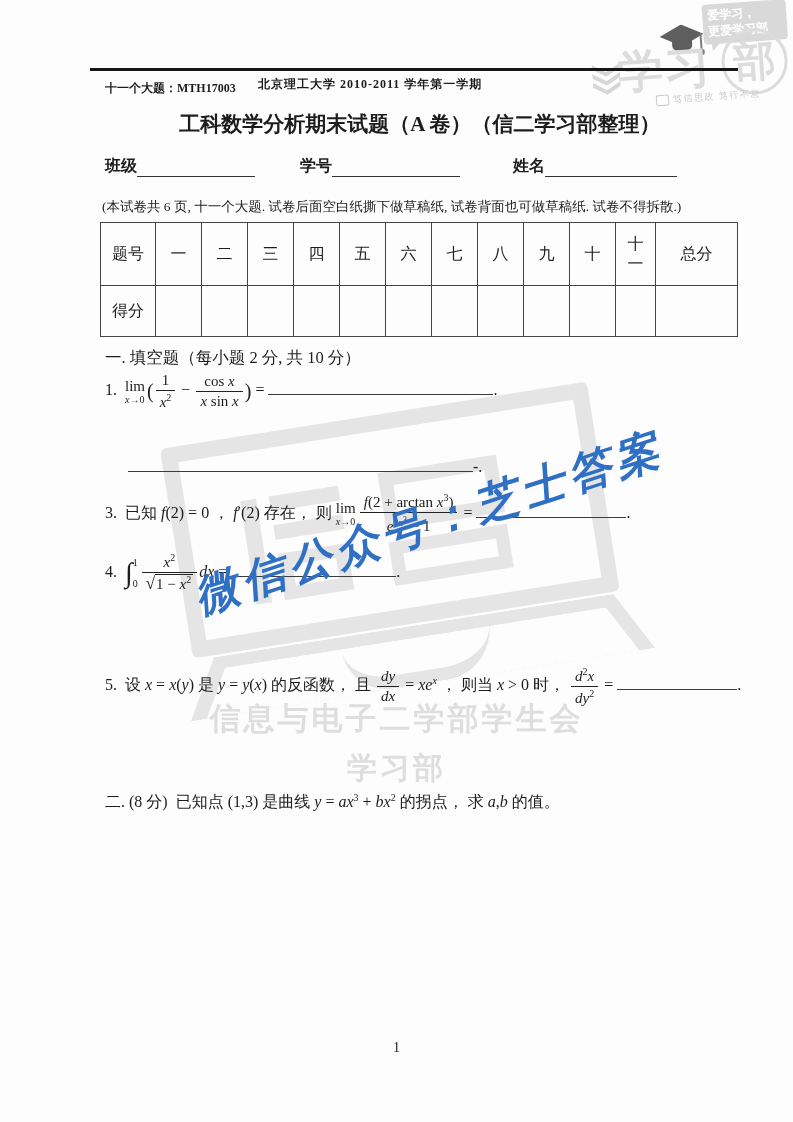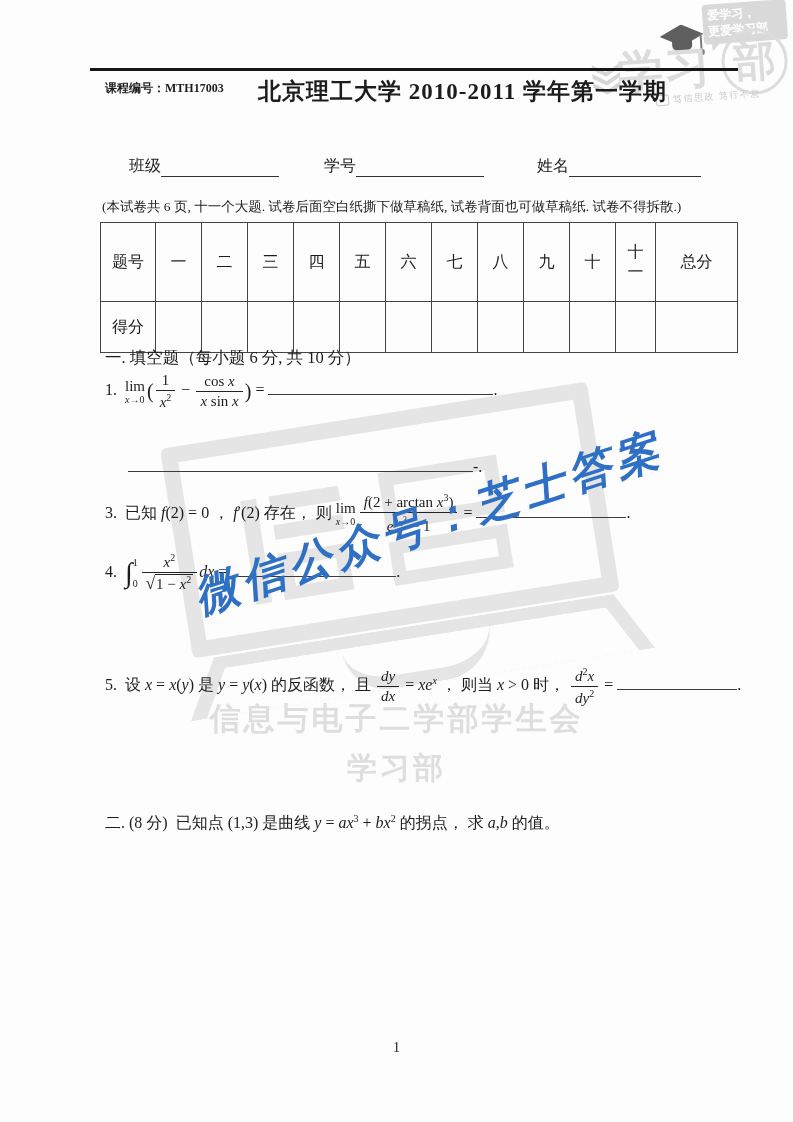--- a/index.html
+++ b/index.html
@@ -1,35 +1,35 @@
 <!DOCTYPE html>
 <html><head>
 <meta charset="utf-8">
 <style>
   html,body{margin:0;padding:0;background:#ffffff;}
   .page{position:relative;width:793px;height:1122px;background:#fdfdfd;overflow:hidden;
         font-family:"Liberation Serif","DejaVu Serif",serif;color:#1c1c1c;}
   
   .topline{position:absolute;left:90px;top:68px;width:648px;height:3px;background:#161616;z-index:3;}
   .course{position:absolute;left:105px;top:80px;font-size:12px;font-weight:bold;z-index:2;}
-  .semester{position:absolute;left:258px;top:76px;font-size:23px;font-weight:600;letter-spacing:1px;z-index:2;}
+  .semester{position:absolute;left:258px;top:76px;font-size:12px;font-weight:600;letter-spacing:1px;z-index:2;}
   .title{position:absolute;left:90px;top:110px;width:660px;text-align:center;font-size:21px;font-weight:bold;z-index:2;}
   .fields{position:absolute;left:0;top:156px;width:793px;height:24px;z-index:2;font-size:16px;}
   .fld{position:absolute;top:0;}
-  .fld .lab{font-weight:400;margin-left:24px;}
+  .fld .lab{font-weight:700;}
   .uline{display:inline-block;border-bottom:1.2px solid #333;height:17px;vertical-align:bottom;}
   .note{position:absolute;left:102px;top:198px;width:640px;font-size:13.5px;z-index:2;}
   
   .scoretab{position:absolute;left:100px;top:222px;z-index:2;border-collapse:collapse;table-layout:fixed;}
   .scoretab td{border:1.4px solid #444;text-align:center;font-size:16px;vertical-align:middle;
                background:transparent;padding:0;}
   .scoretab .r1 td{height:62px;}
   .scoretab .r2 td{height:50px;}
   .scoretab td.hd{font-size:16px;}
-  .scoretab td.wrapcell{word-break:break-all;line-height:1.25;padding:8px 9px;}
+  .scoretab td.wrapcell{word-break:break-all;line-height:1.25;padding:0 9px;}
   
   .sechead{position:absolute;left:105px;top:347px;font-size:16.5px;z-index:2;}
   .prob{position:absolute;left:105px;z-index:2;font-size:16px;white-space:nowrap;}
   .pno{margin-right:8px;}
   .pf i{font-style:italic;}
   sup{font-size:10px;} sub{font-size:10px;}
   sup sup{font-size:8px;}
   .fr{display:inline-block;vertical-align:middle;text-align:center;font-size:15px;line-height:1.15;margin:0 2px;}
   .fr .fn{display:block;padding:0 4px 1px 4px;}
   .fr .fd{display:block;border-top:1.2px solid #222;padding:1px 4px 0 4px;}
@@ -132,22 +132,23 @@
     </div>
     <div class="tr-xuexi">学习</div>
     <div class="tr-bu">部</div>
     <div class="tr-tagrow">
       <span class="tr-tagicon"></span>
       <span>笃信思政 笃行不息</span>
     </div>
   </div>
 
   <div class="topline"></div>
-  <div class="course">课程编号：MTH17003</div>
+  <div class="course">十一个大题：MTH17003</div>
   <div class="semester">北京理工大学 2010-2011 学年第一学期</div>
+  <div class="title">工科数学分析期末试题（A 卷）（信二学习部整理）</div>
 
   <div class="fields">
     <span class="fld" style="left:105px;">
       <span class="lab">班级</span><span class="uline" style="width:118px;"></span>
     </span>
     <span class="fld" style="left:300px;">
       <span class="lab">学号</span><span class="uline" style="width:128px;"></span>
     </span>
     <span class="fld" style="left:513px;">
       <span class="lab">姓名</span><span class="uline" style="width:132px;"></span>
@@ -199,21 +200,21 @@
       <td></td>
       <td></td>
       <td></td>
       <td></td>
       <td></td>
       <td></td>
     </tr>
   </tbody>
     </table>
 
-  <div class="sechead">一. 填空题（每小题 6 分, 共 10 分）</div>
+  <div class="sechead">一. 填空题（每小题 2 分, 共 10 分）</div>
 
   <div class="prob" style="top:372px;">
     <span class="pno">1.</span><span class="pf"><span class="lm"><span class="lt">lim</span><span class="lb"><i>x</i>→0</span></span><span class="pa">(</span><span class="fr"><span class="fn">1</span><span class="fd"><i>x</i><sup>2</sup></span></span> − <span class="fr"><span class="fn">cos <i>x</i></span><span class="fd"><i>x</i> sin <i>x</i></span></span><span class="pa">)</span> = <span class="bl w225"></span>.</span>
   </div>
 
   <div class="p2line2"><span class="bl w345"></span>-.</div>
 
   <div class="prob" style="top:492px;">
     <span class="pno">3.</span><span class="pf">已知 <i>f</i>(2) = 0 ， <i>f</i>′(2) 存在， 则 <span class="lm"><span class="lt">lim</span><span class="lb"><i>x</i>→0</span></span><span class="fr"><span class="fn"><i>f</i>(2 + arctan <i>x</i><sup>3</sup>)</span><span class="fd"><i>e</i><sup>2<i>x</i><sup>3</sup></sup> − 1</span></span> = <span class="bl w150"></span>.</span>
   </div>
@@ -227,18 +228,18 @@
 
   <div class="prob" style="top:622px;margin-top:44px;">
     <span class="pno">5.</span><span class="pf">设 <i>x</i> = <i>x</i>(<i>y</i>) 是 <i>y</i> = <i>y</i>(<i>x</i>) 的反函数， 且 <span class="fr"><span class="fn"><i>dy</i></span><span class="fd"><i>dx</i></span></span> = <i>xe</i><sup><i>x</i></sup> ， 则当 <i>x</i> &gt; 0 时， <span class="fr"><span class="fn"><i>d</i><sup>2</sup><i>x</i></span><span class="fd"><i>dy</i><sup>2</sup></span></span> = <span class="bl w120"></span>.</span>
   </div>
 
   <div class="wm-text1">信息与电子二学部学生会</div>
   <div class="wm-text2">学习部</div>
 
   <div class="hand" style="color: rgb(47, 111, 196);">微信公众号：芝士答案</div>
 
-  <div class="prob" style="top:813px;">
+  <div class="prob" style="top:792px;">
     <span class="pno">二. (8 分)</span><span class="pf">已知点 (1,3) 是曲线 <i>y</i> = <i>ax</i><sup>3</sup> + <i>bx</i><sup>2</sup> 的拐点， 求 <i>a</i>,<i>b</i> 的值。</span>
   </div>
 
   <div class="pagenum">1</div>
 </div>
 
 </body></html>

